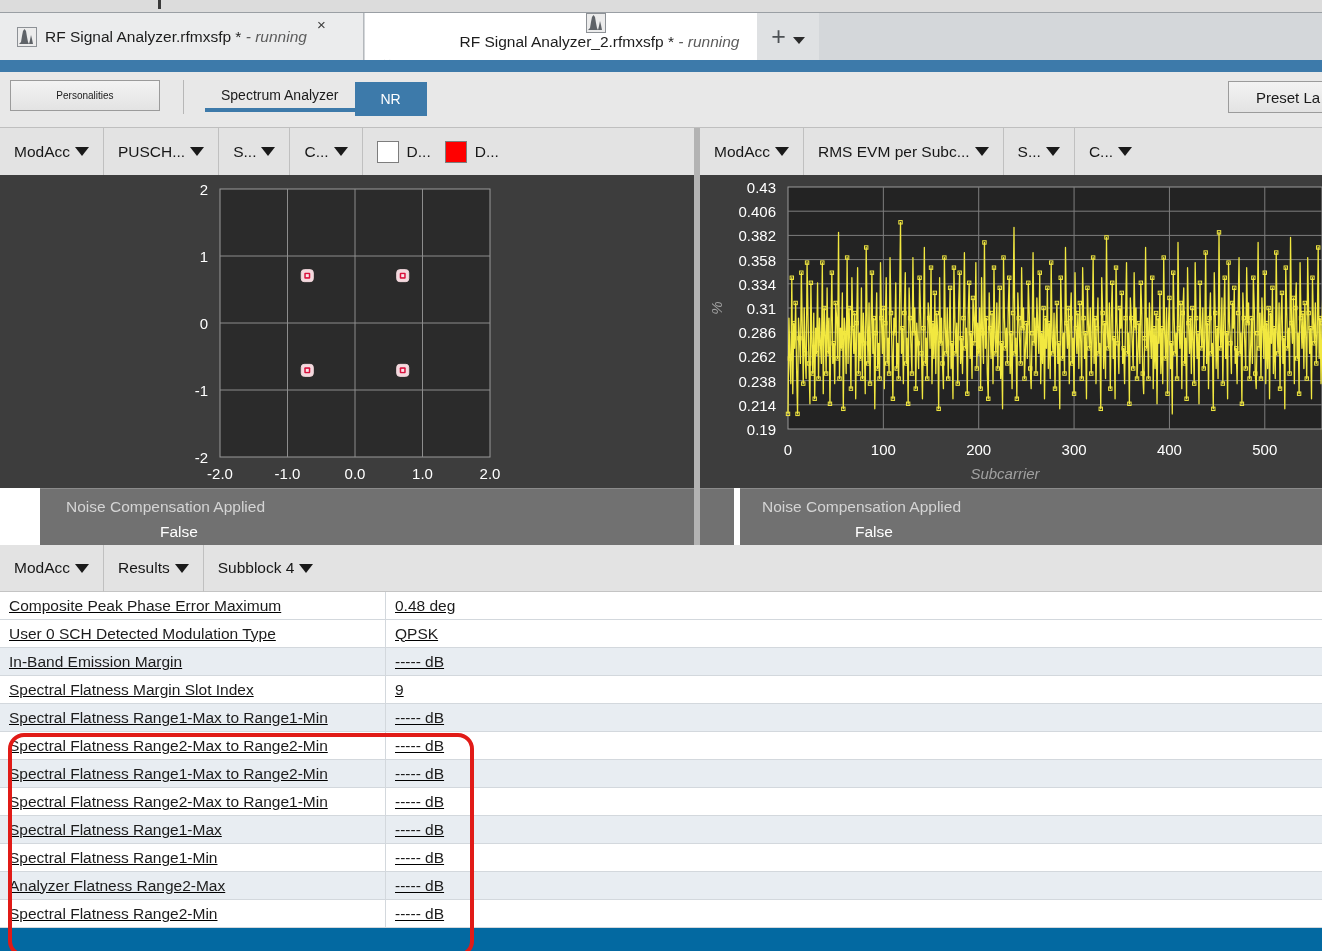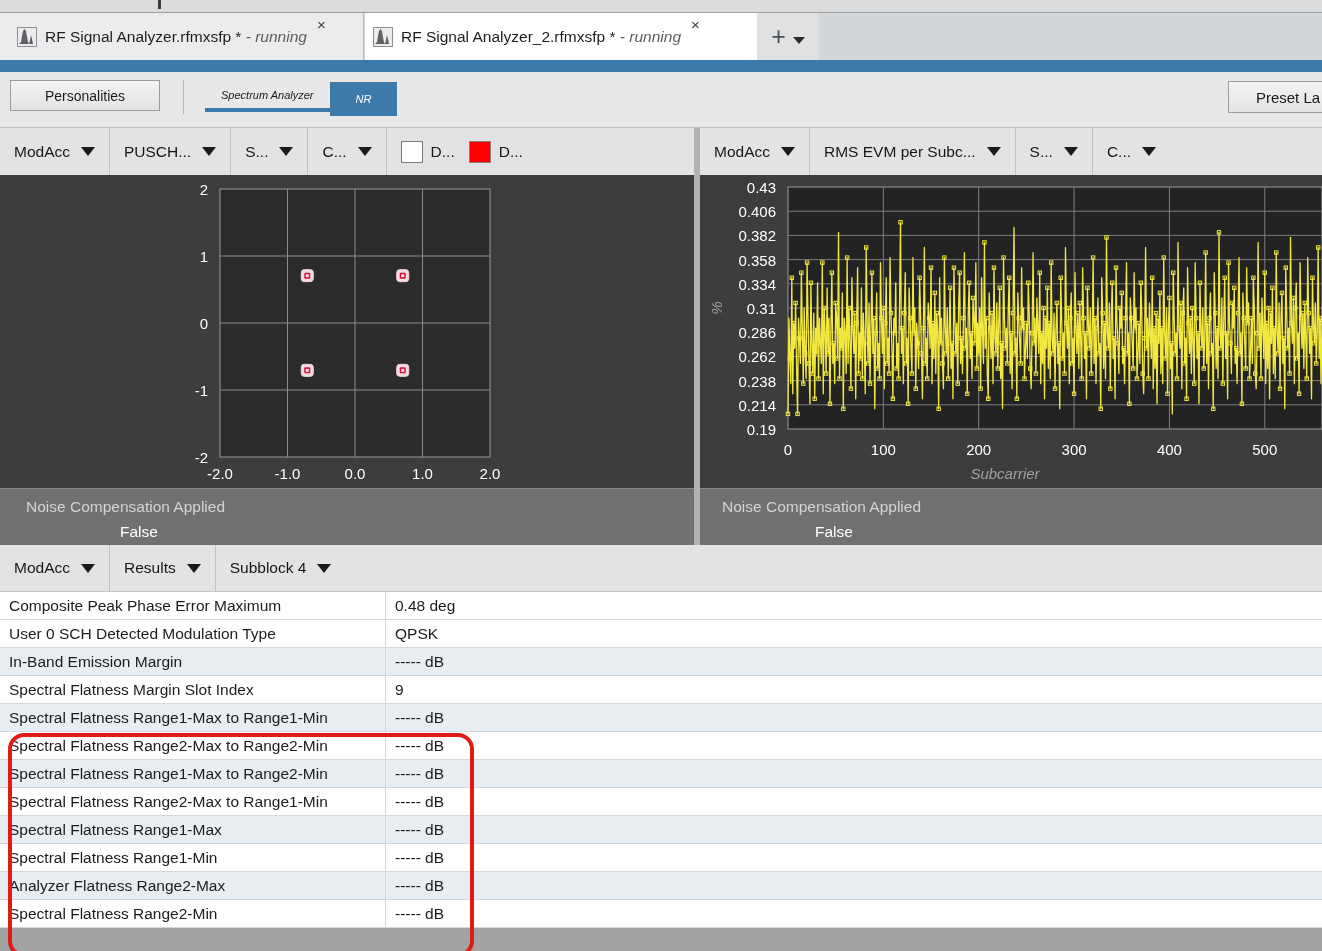--- a/index.html
+++ b/index.html
@@ -75,32 +75,32 @@
   
   .ribbon {
     position: absolute; left: 0; top: 72px; width: 1322px; height: 56px;
     background: #e8e8e8; border-bottom: 1px solid #bfbfbf;
   }
   .btn-personalities {
     position: absolute; left: 10px; top: 80px;
     width: 150px; height: 31px;
     background: linear-gradient(#f3f3f3, #e3e3e3);
     border: 1px solid #9b9b9b;
-    font-size: 14px; color: #1a1a1a;
+    font-size: 10px; color: #1a1a1a;
     display: flex; align-items: center; justify-content: center;
     cursor: pointer;
   }
   .ribbon-sep {
     position: absolute; left: 183px; top: 80px; width: 1px; height: 34px;
     background: #b7b7b7;
   }
   .pers-tabs { position: absolute; left: 205px; top: 82px; display: flex; }
   .pers-tab {
     height: 30px; display: flex; align-items: center; justify-content: center;
-    font-size: 11px; color: #1a1a1a; padding: 0 16px; cursor: pointer; font-style: italic;
+    font-size: 14px; color: #1a1a1a; padding: 0 16px; cursor: pointer;
   }
   .pers-tab.underline { border-bottom: 4px solid #3d7aaa; }
   .pers-tab.selected {
     background: #3d7aaa; color: #ffffff; padding: 0 26px; height: 34px;
   }
   .btn-preset {
     position: absolute; left: 1228px; top: 81px;
     width: 120px; height: 32px;
     background: linear-gradient(#f3f3f3, #e3e3e3);
     border: 1px solid #9b9b9b;
@@ -109,37 +109,38 @@
     cursor: pointer; white-space: nowrap; overflow: hidden;
   }
 
   
   .gtoolbar {
     position: absolute; height: 47px;
     background: #e3e3e3;
     display: flex; align-items: center;
   }
   .tb-item {
-    height: 47px; display: flex; align-items: center; gap: 11px;
+    height: 47px; display: flex; align-items: center; gap: 5px;
     padding: 0 14px; cursor: pointer;
     border-right: 1px solid #c0c0c0;
   }
   .tb-item:last-child { border-right: none; }
   .tb-label { font-size: 15.5px; color: #171717; white-space: nowrap; }
   .caret-dn {
     width: 0; height: 0; border-left: 7px solid transparent;
     border-right: 7px solid transparent; border-top: 9px solid #1a1a1a;
   }
   .swatch { width: 22px; height: 22px; border: 1px solid #7d7d7d; flex: 0 0 22px; }
 
   
   .panel { position: absolute; background: #3d3d3d; }
   .panel-footer {
     position: absolute; background: #717171;
     border-top: 1px solid #8b8b8b;
+    margin-left: 40px;
   }
   .pf-label { font-size: 15.5px; color: #d4d4d4; }
   .pf-value { font-size: 15.5px; color: #ffffff; }
 
   .axis-lbl { font-size: 15px; fill: #ffffff; }
   .axis-unit { font-size: 15px; fill: #a0a0a0; font-style: italic; }
   .vdiv {
     position: absolute; top: 128px; width: 6px; height: 417px;
     background: #b3b3b3;
   }
@@ -147,21 +148,22 @@
   
   .rtoolbar {
     position: absolute; left: 0; top: 545px; width: 1322px; height: 47px;
     background: #e3e3e3; display: flex; align-items: center;
     border-bottom: 1px solid #c4c4c4;
   }
 
   
   .rtable {
     position: absolute; left: 0; top: 592px; width: 1322px; height: 359px;
-    background: #a3a3a3;
+    background: #0369a1;
+    text-decoration: underline;
   }
   .rrow {
     display: flex; height: 28px; width: 1322px;
     border-bottom: 1px solid #d3d8dd;
   }
   .rrow.odd { background: #ffffff; }
   .rrow.even { background: #e8edf2; }
   .rcell-name {
     width: 386px; flex: 0 0 386px; height: 100%;
     display: flex; align-items: center;
@@ -198,21 +200,21 @@
           <path d="M1 16 L3 14 L4 8 L5 3 L6.5 1 L8 3 L9 9 L10 14 L11 16 L12 12 L13 7 L14 11 L15 16 Z" fill="#5f6368"></path>
         </svg>
       </span>
       <span class="tab-title">
         <span>RF Signal Analyzer.rfmxsfp *</span>
         <span class="status">- running</span>
       </span>
       <span class="tab-close">×</span>
     </div>
 
-    <div class="tab active" style="left:365px;width:472px;">
+    <div class="tab active" style="left:365px;width:472px;flex-direction:column;">
       <span class="tab-icon">
         <svg width="18" height="18" viewBox="0 0 18 18">
           <rect width="18" height="18" fill="#ececec"></rect>
           <path d="M1 16 L3 14 L4 8 L5 3 L6.5 1 L8 3 L9 9 L10 14 L11 16 L12 12 L13 7 L14 11 L15 16 Z" fill="#5f6368"></path>
         </svg>
       </span>
       <span class="tab-title">
         <span>RF Signal Analyzer_2.rfmxsfp *</span>
         <span class="status">- running</span>
       </span>

